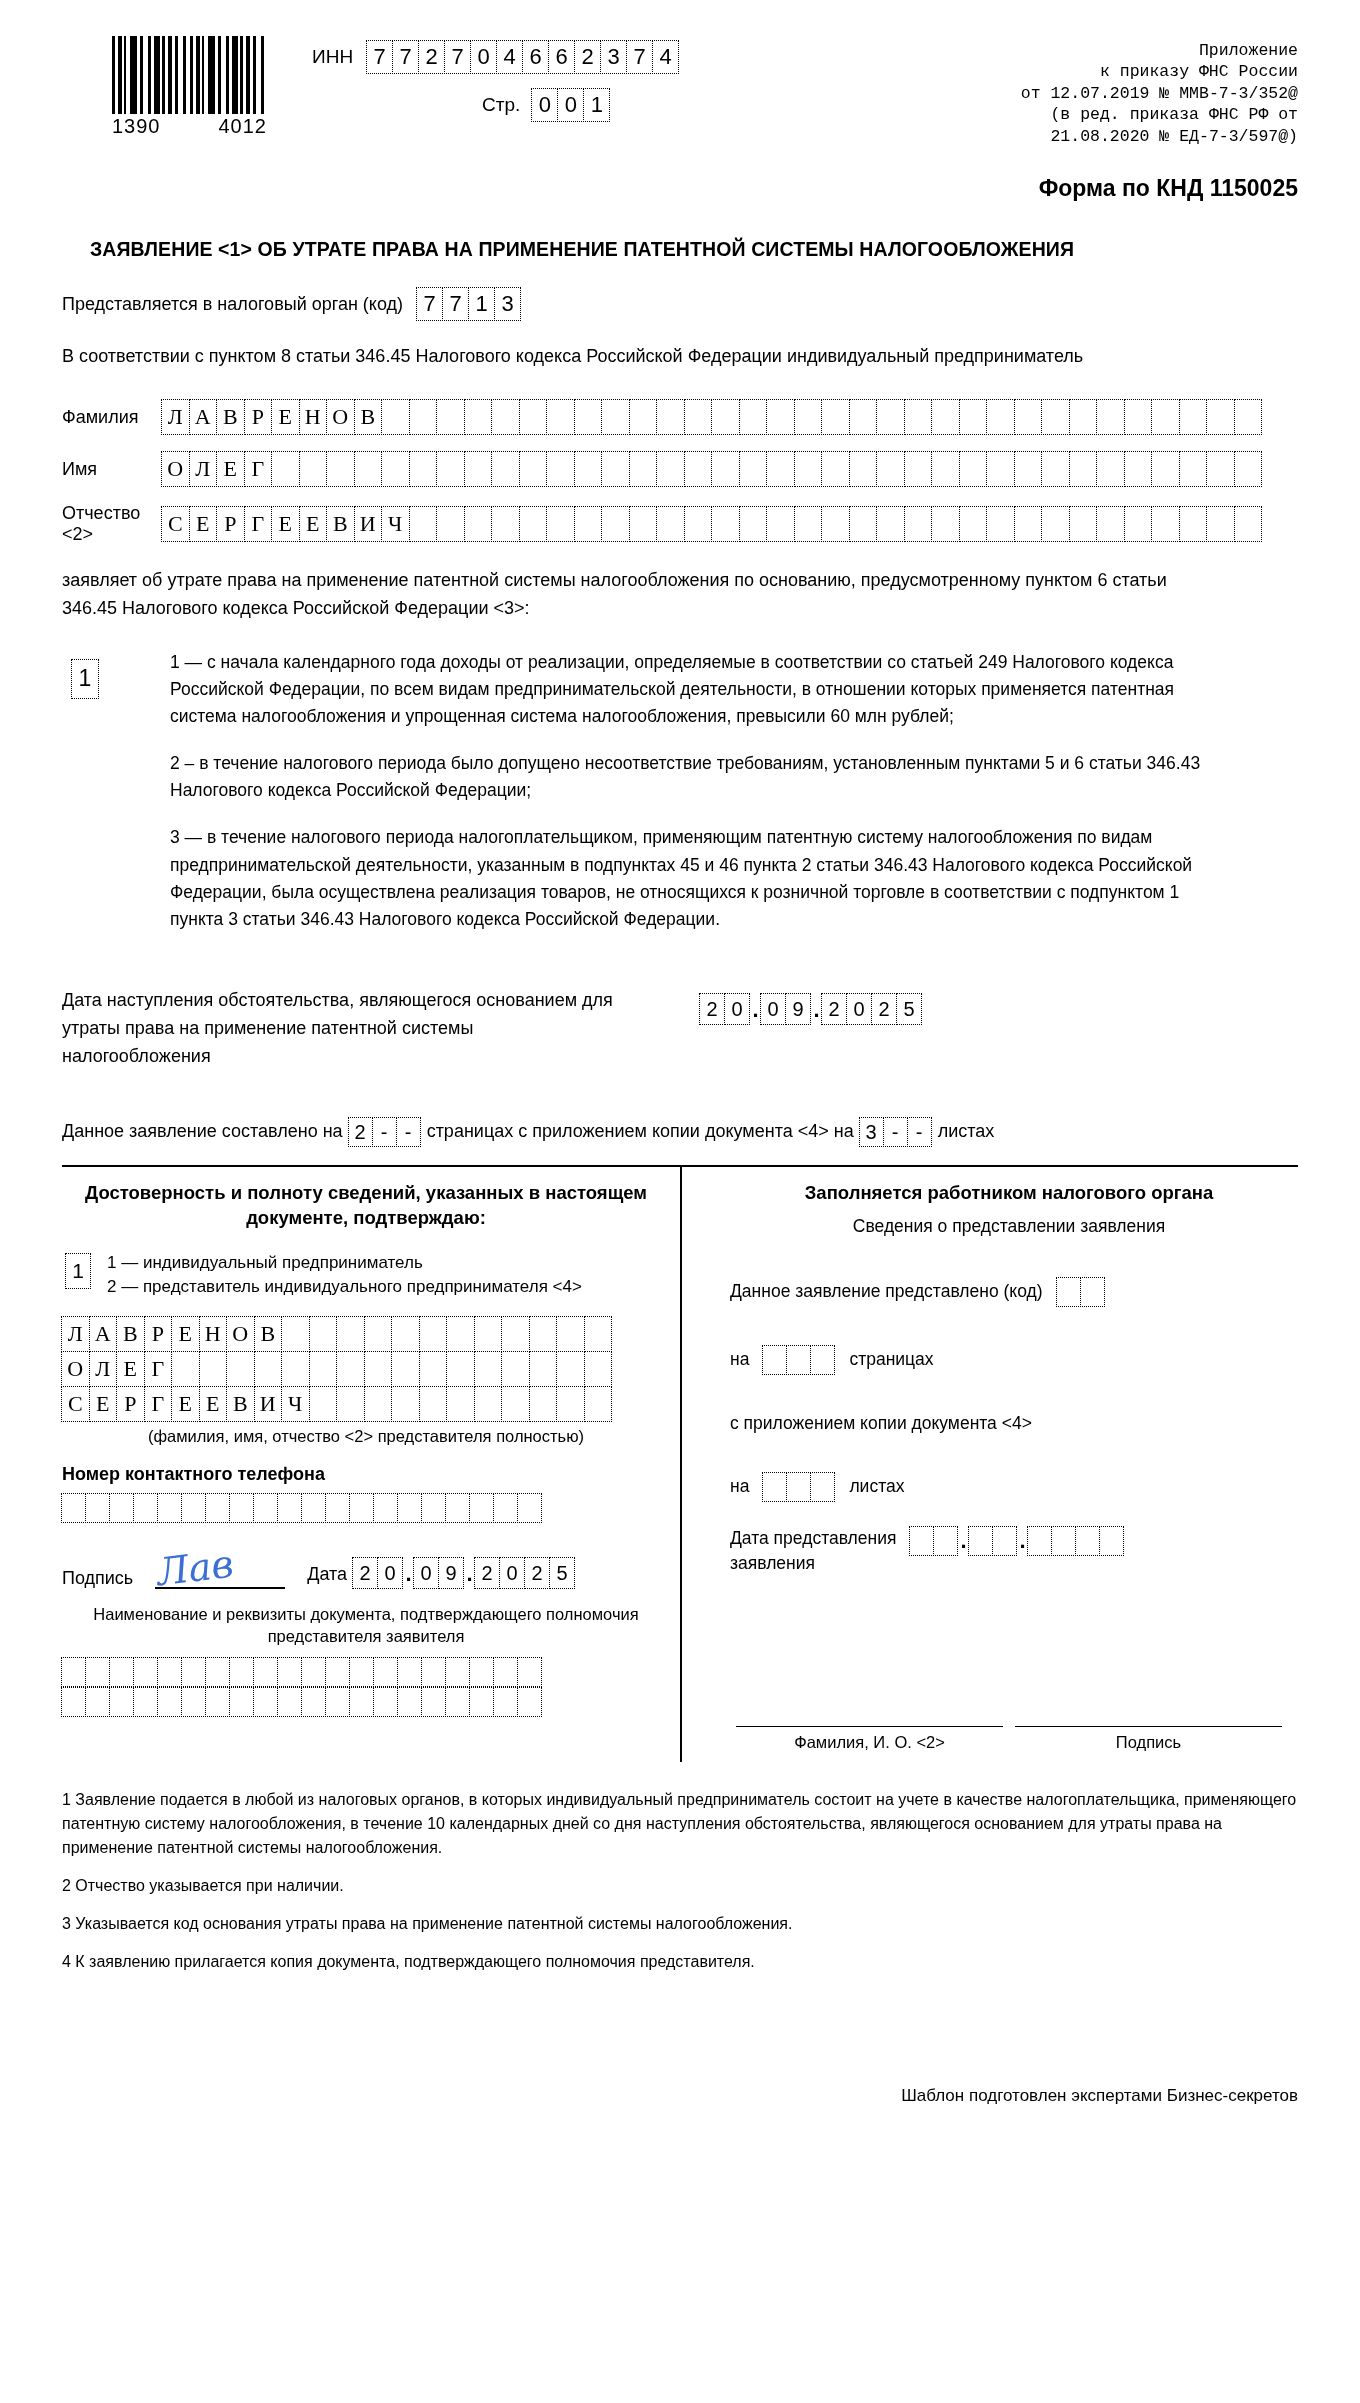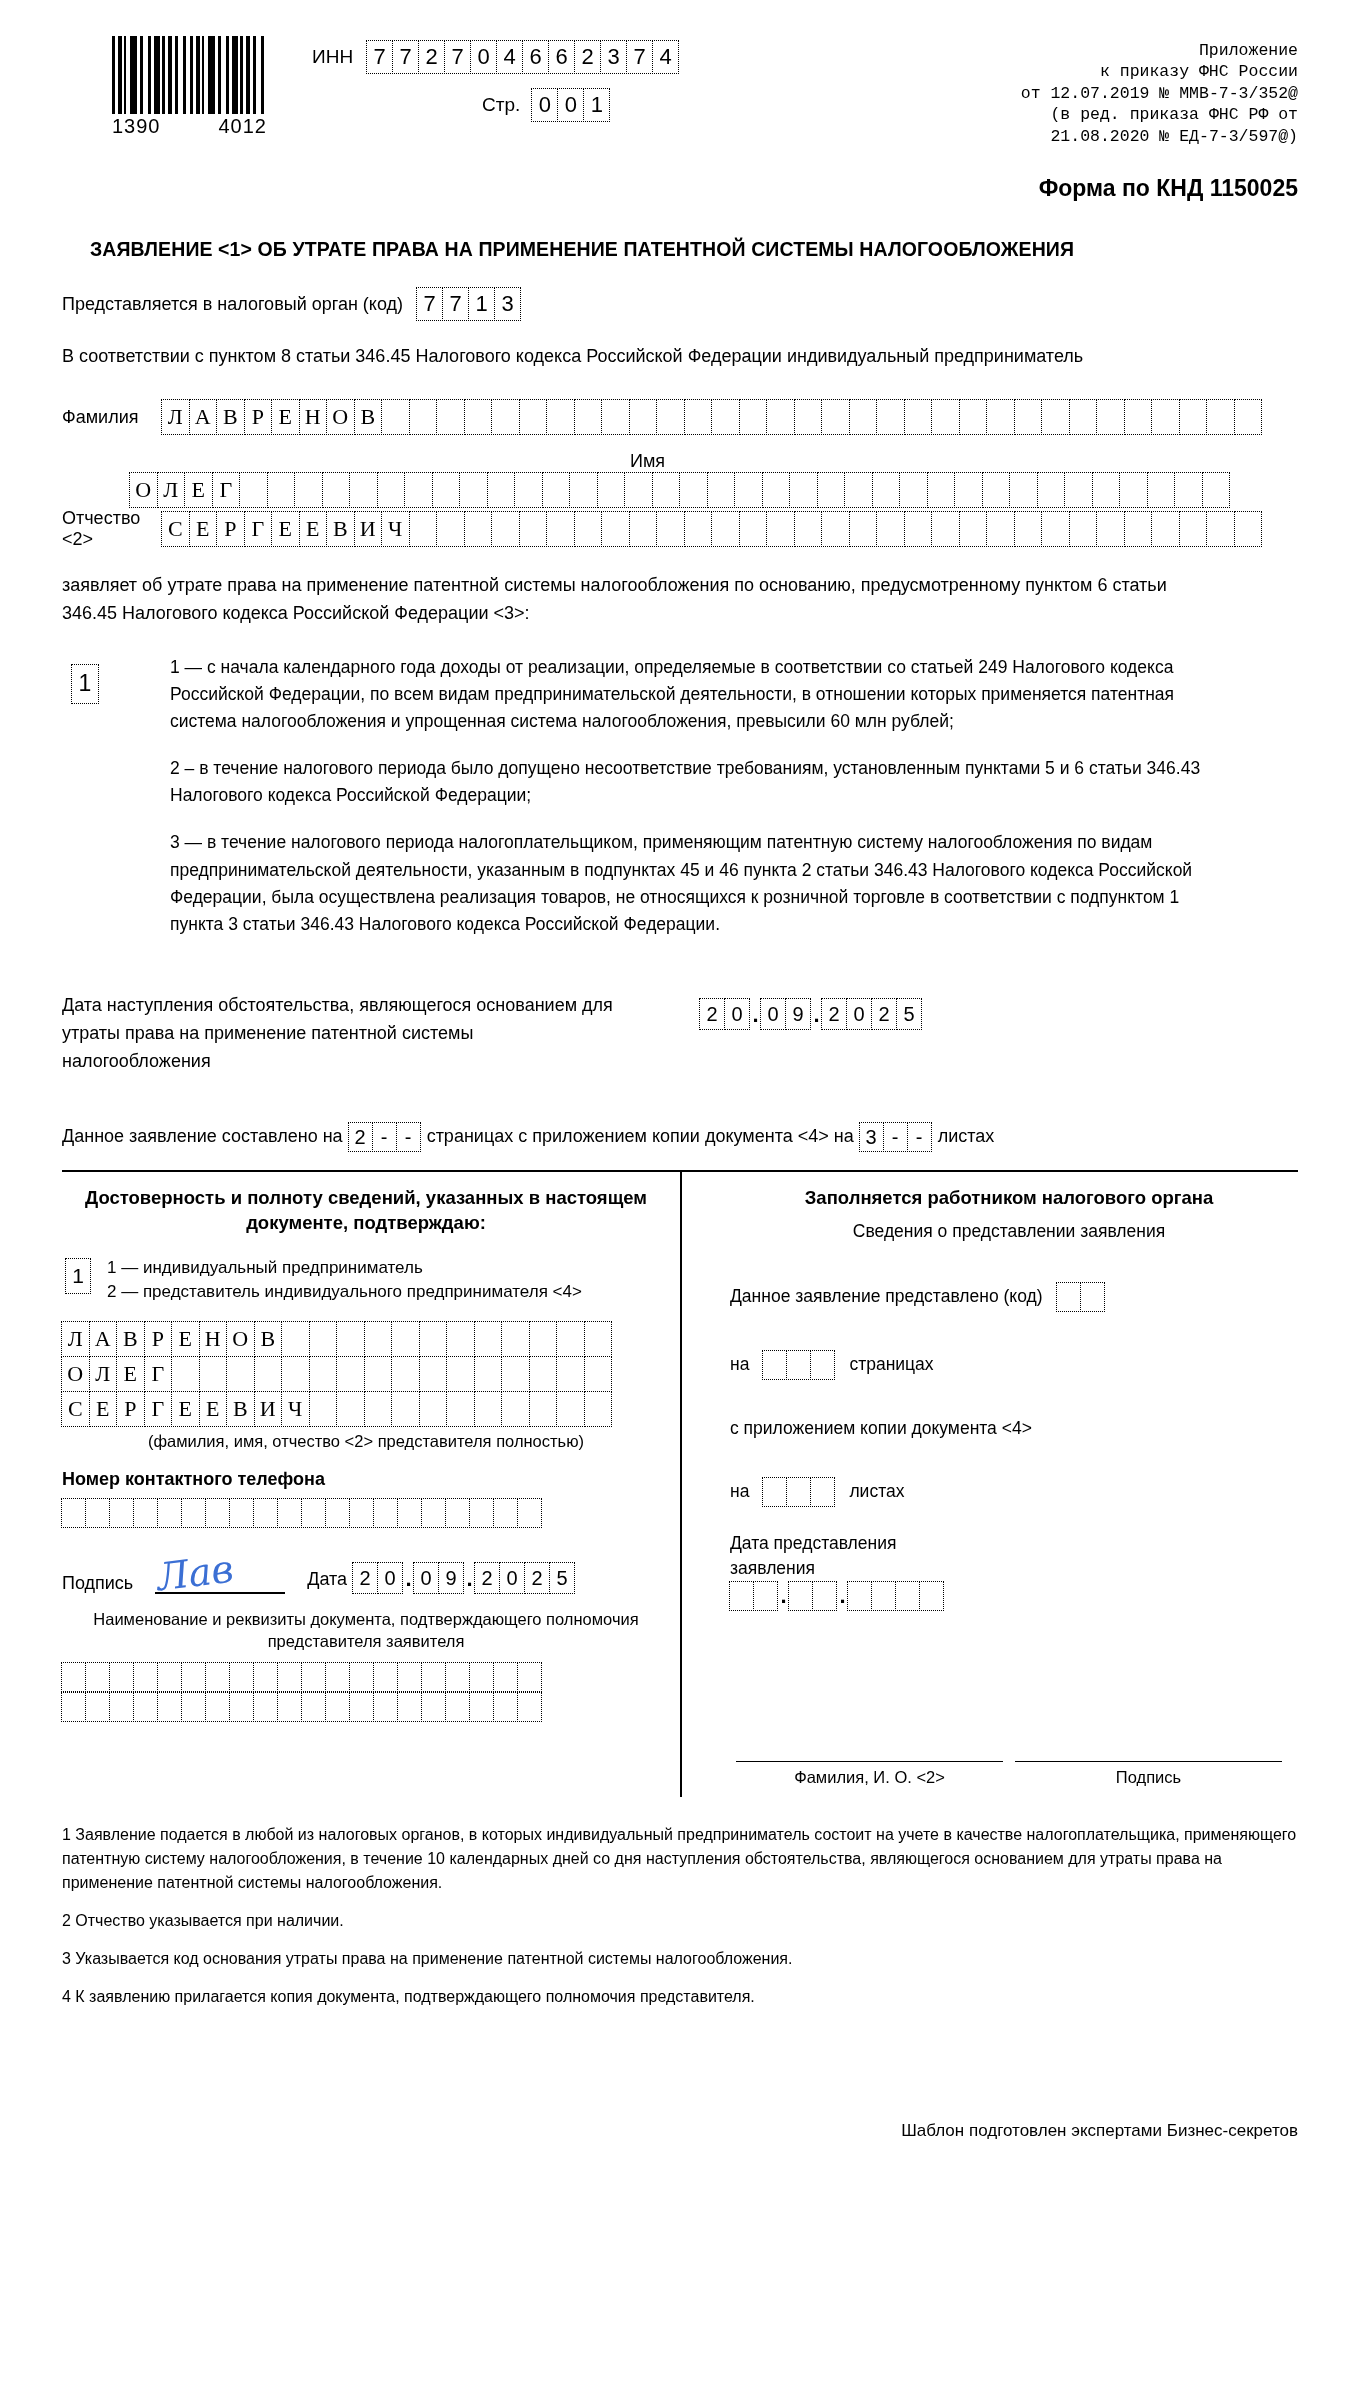--- a/index.html
+++ b/index.html
@@ -157,21 +157,21 @@
     transform: rotate(-7deg); line-height: 1;
   }
   .date-label { margin: 0 6px 4px 10px; }
 
   .doc-caption { text-align: center; font-size: 16.5px; line-height: 1.35; margin-top: 14px; }
 
   
   .r-row { display: flex; align-items: center; font-size: 17.5px; margin-top: 38px; }
   .r-row .lbl { margin-right: 14px; }
   .r-row .lbl2 { margin-left: 14px; }
-  .r-date { display: flex; align-items: flex-start; margin-top: 24px; font-size: 17.5px; flex-direction: column; }
+  .r-date { display: flex; align-items: flex-start; margin-top: 24px; font-size: 17.5px; }
   .r-date .t { width: 180px; line-height: 1.45; }
 
   .sig-foot { display: flex; margin-top: 150px; }
   .sig-foot .item { flex: 1; text-align: center; }
   .sig-foot .ln { border-top: 1.8px solid #000; margin: 0 6px 6px 6px; }
   .sig-foot .cap { font-size: 16.5px; }
 
   
   .notes { margin-top: 26px; font-size: 16px; line-height: 1.5; }
   .notes p { margin: 0 0 14px 0; max-width: 1250px; }
@@ -286,21 +286,21 @@
           <span class="cell c-name"></span>
           <span class="cell c-name"></span>
           <span class="cell c-name"></span>
           <span class="cell c-name"></span>
           <span class="cell c-name"></span>
           <span class="cell c-name"></span>
           <span class="cell c-name"></span>
           <span class="cell c-name"></span>
         </span>
     </div>
-    <div style="display:flex;align-items:center;flex-direction:column;">
+    <div style="display:flex;align-items:center;margin-bottom:16px;">
       <span style="width:100px;font-size:18px;">Имя</span>
       <span class="cells" id="fn-cells">
           <span class="cell c-name">О</span>
           <span class="cell c-name">Л</span>
           <span class="cell c-name">Е</span>
           <span class="cell c-name">Г</span>
           <span class="cell c-name"></span>
           <span class="cell c-name"></span>
           <span class="cell c-name"></span>
           <span class="cell c-name"></span>

